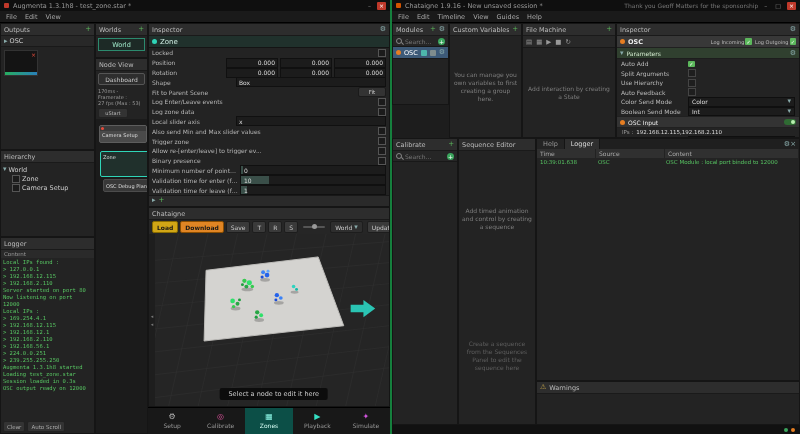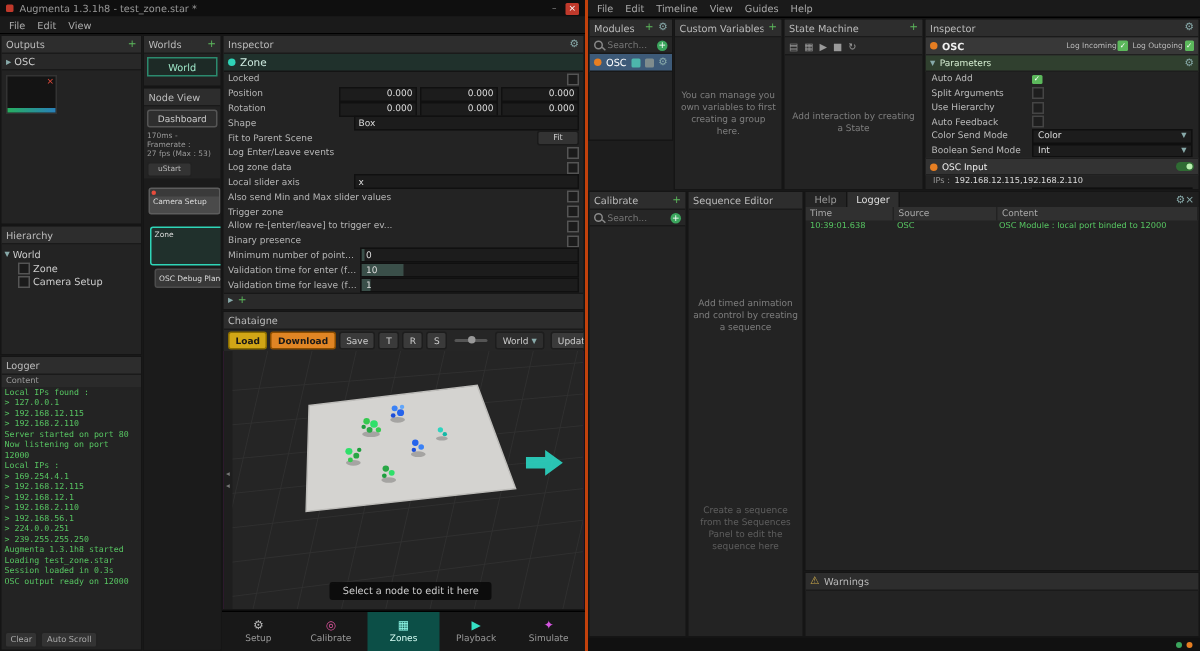--- a/index.html
+++ b/index.html
@@ -1,20 +1,20 @@
 <!DOCTYPE html>
 <html><head>
 <meta charset="utf-8">
 <style>
   html,body{margin:0;padding:0}
   body{width:800px;height:434px;overflow:hidden;background:#0d0d0d;color:#ccc;
        font-family:"DejaVu Sans",sans-serif;font-size:7px;}
   .screen{display:flex;width:800px;height:434px}
   .app{display:flex;flex-direction:column;background:#1d1d1d;min-width:0}
-  .app-left{width:390px;border-right:2px solid #c2410c;flex:none}
+  .app-left{width:390px;border-right:2px solid #15803d;flex:none}
   .app-right{flex:1}
 
   
   .titlebar{height:11px;background:#0f0f0f;display:flex;align-items:center;gap:4px;
             padding:0 4px;font-size:6.5px;color:#999;flex:none}
   .appdot{width:5px;height:5px;border-radius:1px;background:#c0392b;flex:none}
   .spacer{flex:1}
   .winbtn{color:#888;font-size:6px;padding:0 2px;line-height:8px}
   .winbtn.close{background:#c0392b;color:#fff;border-radius:1px}
   .menubar{height:11px;background:#1a1a1a;display:flex;align-items:center;gap:8px;
@@ -512,20 +512,29 @@
           <div class="tab">
             <span class="ticon ic-sim">✦</span>
             <span>Simulate</span>
           </div>
         </div>
       </div>
     </div>
   </div>
 
   <div class="app app-right">
+    <div class="titlebar">
+      <span class="appdot" style="background:#d35400"></span>
+      <span>Chataigne 1.9.16 - New unsaved session *</span>
+      <span class="spacer"></span>
+      <span style="color:#777;font-size:6px">Thank you Geoff Matters for the sponsorship</span>
+      <span class="winbtn">–</span>
+      <span class="winbtn">□</span>
+      <span class="winbtn close">×</span>
+    </div>
     <div class="menubar">
         <span class="menu-item">File</span>
         <span class="menu-item">Edit</span>
         <span class="menu-item">Timeline</span>
         <span class="menu-item">View</span>
         <span class="menu-item">Guides</span>
         <span class="menu-item">Help</span>
       </div>
 
     <div class="rbody">
@@ -554,21 +563,21 @@
             <div class="phead">
               <span class="ttl">Custom Variables</span>
               <span class="ic green">+</span>
             </div>
             <div class="hinttext">You can manage you own variables to first creating a group here.</div>
           </div>
         </div>
 
         <div class="panel statemachine">
           <div class="phead">
-            <span class="ttl">State Machine</span>
+            <span class="ttl">File Machine</span>
             <span class="ic green">+</span>
           </div>
           <div class="sm-toolbar">
             <span>▤</span>
             <span>▦</span>
             <span>▶</span>
             <span>■</span>
             <span>↻</span>
           </div>
           <div class="hinttext">Add interaction by creating a State</div>

